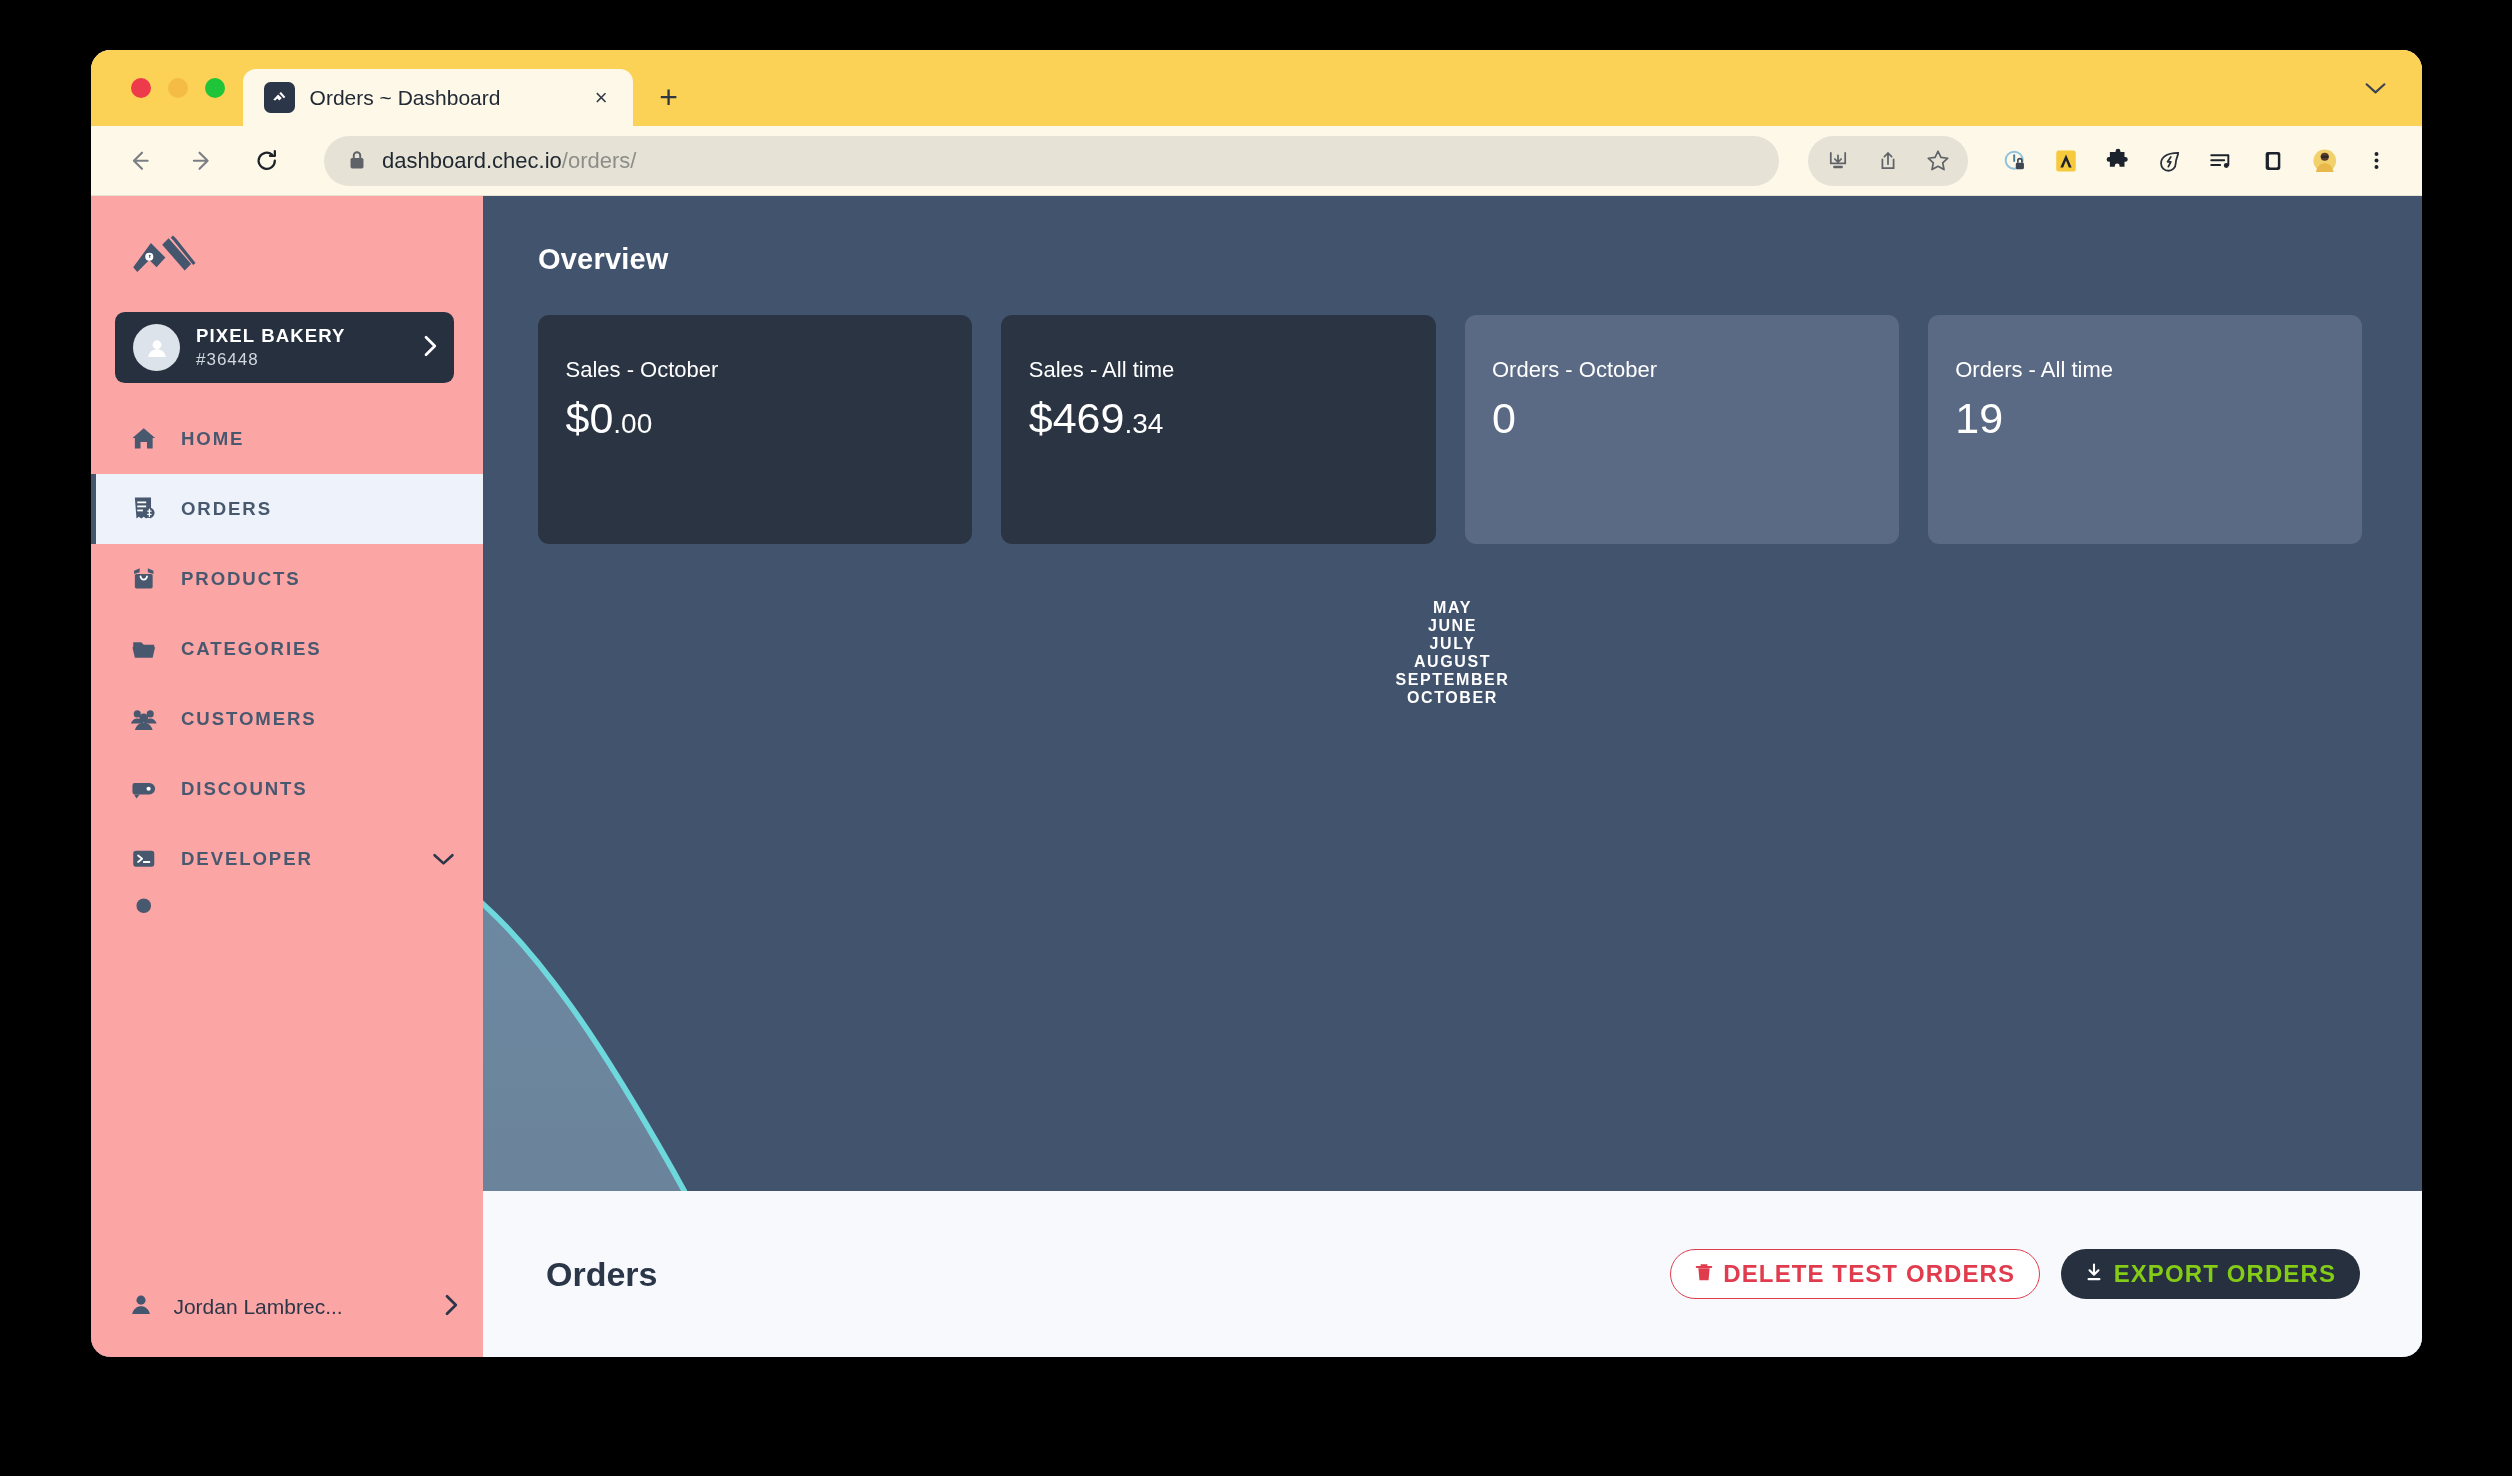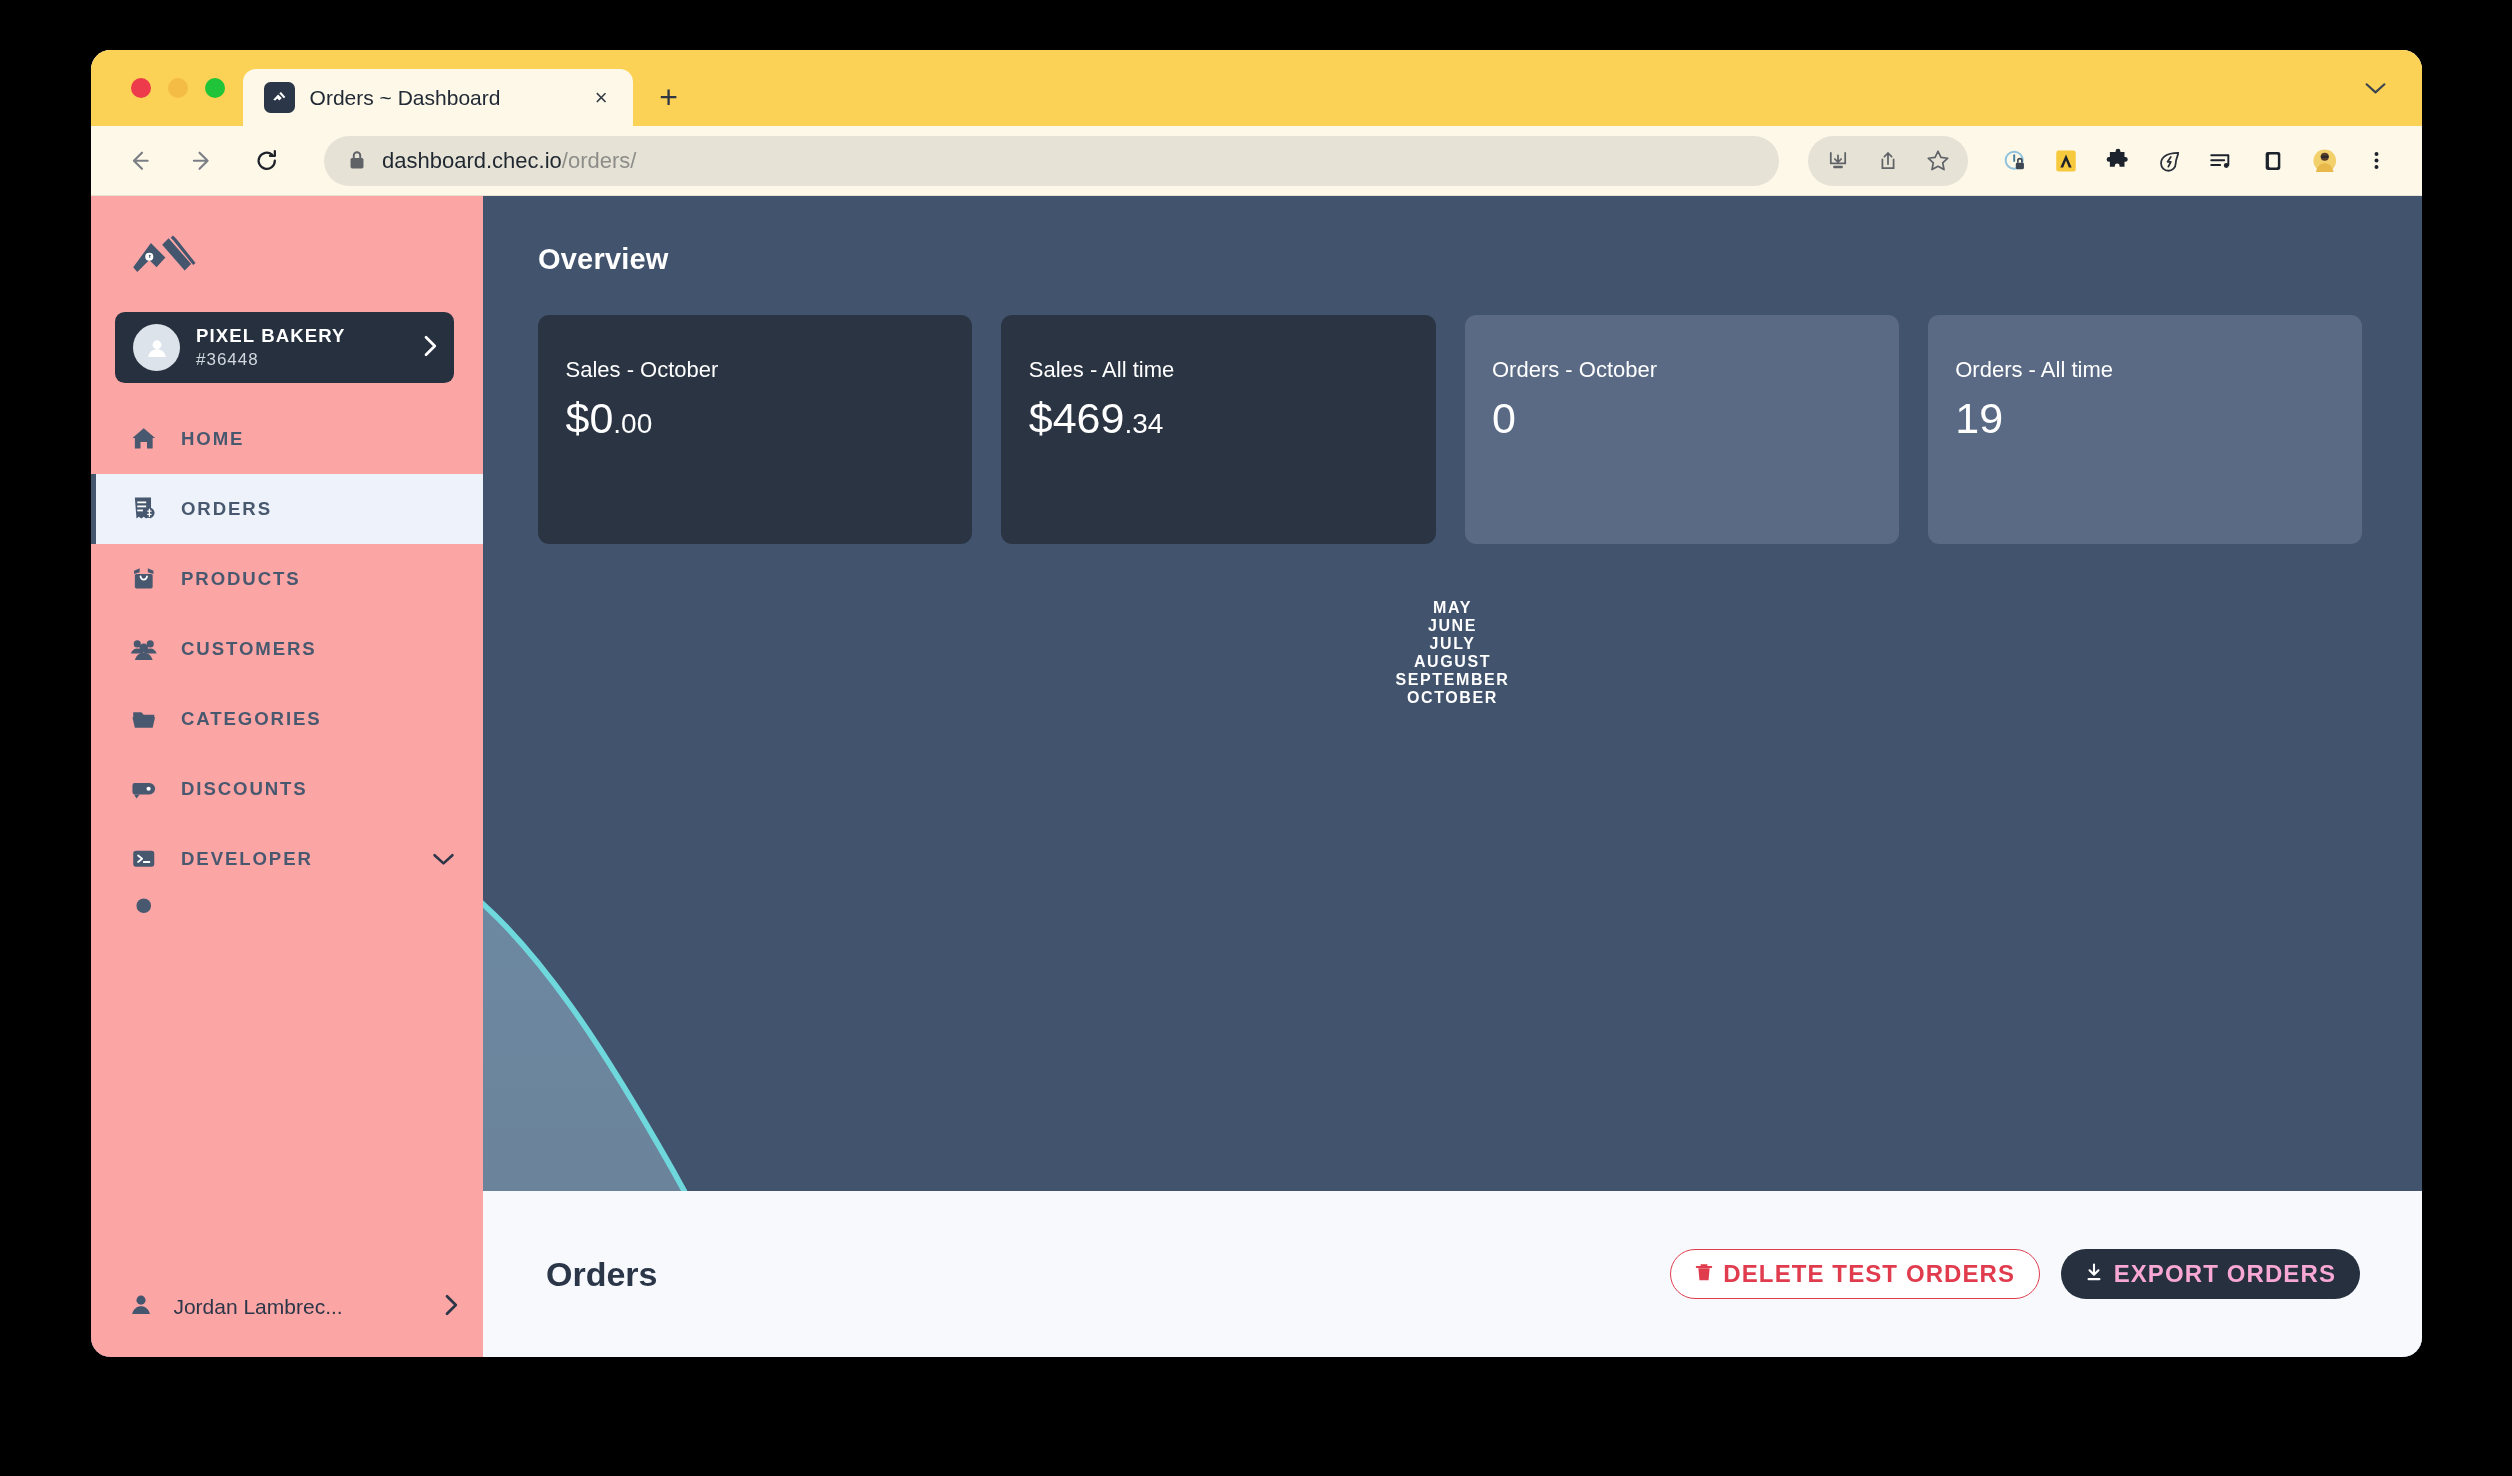--- a/index.html
+++ b/index.html
@@ -217,21 +217,21 @@
   .btn {
     display: inline-flex; align-items: center; gap: 10.5px;
     height: 50px; border-radius: 25px;
     padding: 0 24px;
     font-size: 24px; font-weight: bold; letter-spacing: 1.1px;
     white-space: nowrap;
   }
   #delete-test-orders-button {
     background: #ffffff; border: 1.6px solid #e03c4e; color: #e03c4e;
   }
-  #export-orders-button { background: #26303f; color: #f9a8d4; }
+  #export-orders-button { background: #26303f; color: #84cc16; }
 </style>
 </head>
 <body>
 
 <div id="browser-window">
 
   <div id="tab-strip">
     <div class="traffic-lights">
       <div class="light red"></div>
       <div class="light yellow"></div>
@@ -428,39 +428,39 @@
               <rect x="6" y="11" width="22" height="18" rx="2" fill="#47586f"></rect>
               <path d="M13 14 a4 4 0 0 0 8 0" stroke="#fff" stroke-width="2.2" fill="none" stroke-linecap="round"></path>
             </svg>
           </span>
           <span class="nav-label">PRODUCTS</span>
         </div>
 
         <div class="nav-item">
           <span class="nav-icon">
             <svg width="27.5" height="27.5" viewBox="0 0 34 34">
+              <path d="M4 9 h10 l3 3 h13 v4 H4 Z" fill="#47586f"></path>
+              <path d="M3 15 h28 l-3 13 H6 Z" fill="#47586f"></path>
+            </svg>
+          </span>
+          <span class="nav-label">CATEGORIES</span>
+        </div>
+
+        <div class="nav-item">
+          <span class="nav-icon">
+            <svg width="27.5" height="27.5" viewBox="0 0 34 34">
               <circle cx="9" cy="11" r="4.4" fill="#47586f"></circle>
               <circle cx="25" cy="11" r="4.4" fill="#47586f"></circle>
               <path d="M1 23 c1.6-4.6 4.4-6.4 8-6.4 s6.4 1.8 8 6.4 z" fill="#47586f"></path>
               <path d="M17 23 c1.6-4.6 4.4-6.4 8-6.4 s6.4 1.8 8 6.4 z" fill="#47586f"></path>
               <circle cx="17" cy="16" r="5.4" fill="#47586f"></circle>
               <path d="M6 31 c2-6.4 6-9 11-9 s9 2.6 11 9 z" fill="#47586f"></path>
             </svg>
           </span>
           <span class="nav-label">CUSTOMERS</span>
-        </div>
-
-        <div class="nav-item">
-          <span class="nav-icon">
-            <svg width="27.5" height="27.5" viewBox="0 0 34 34">
-              <path d="M4 9 h10 l3 3 h13 v4 H4 Z" fill="#47586f"></path>
-              <path d="M3 15 h28 l-3 13 H6 Z" fill="#47586f"></path>
-            </svg>
-          </span>
-          <span class="nav-label">CATEGORIES</span>
         </div>
 
         <div class="nav-item">
           <span class="nav-icon">
             <svg width="27.5" height="27.5" viewBox="0 0 34 34">
               <path d="M3 13 a3 3 0 0 1 3-3 h18 a7 7 0 0 1 0 14 H6 a3 3 0 0 1-3-3 Z" fill="#47586f"></path>
               <circle cx="23" cy="17" r="2.6" fill="#fff"></circle>
               <path d="M5 24 l7 0 -4 5 Z" fill="#47586f"></path>
             </svg>
           </span>

